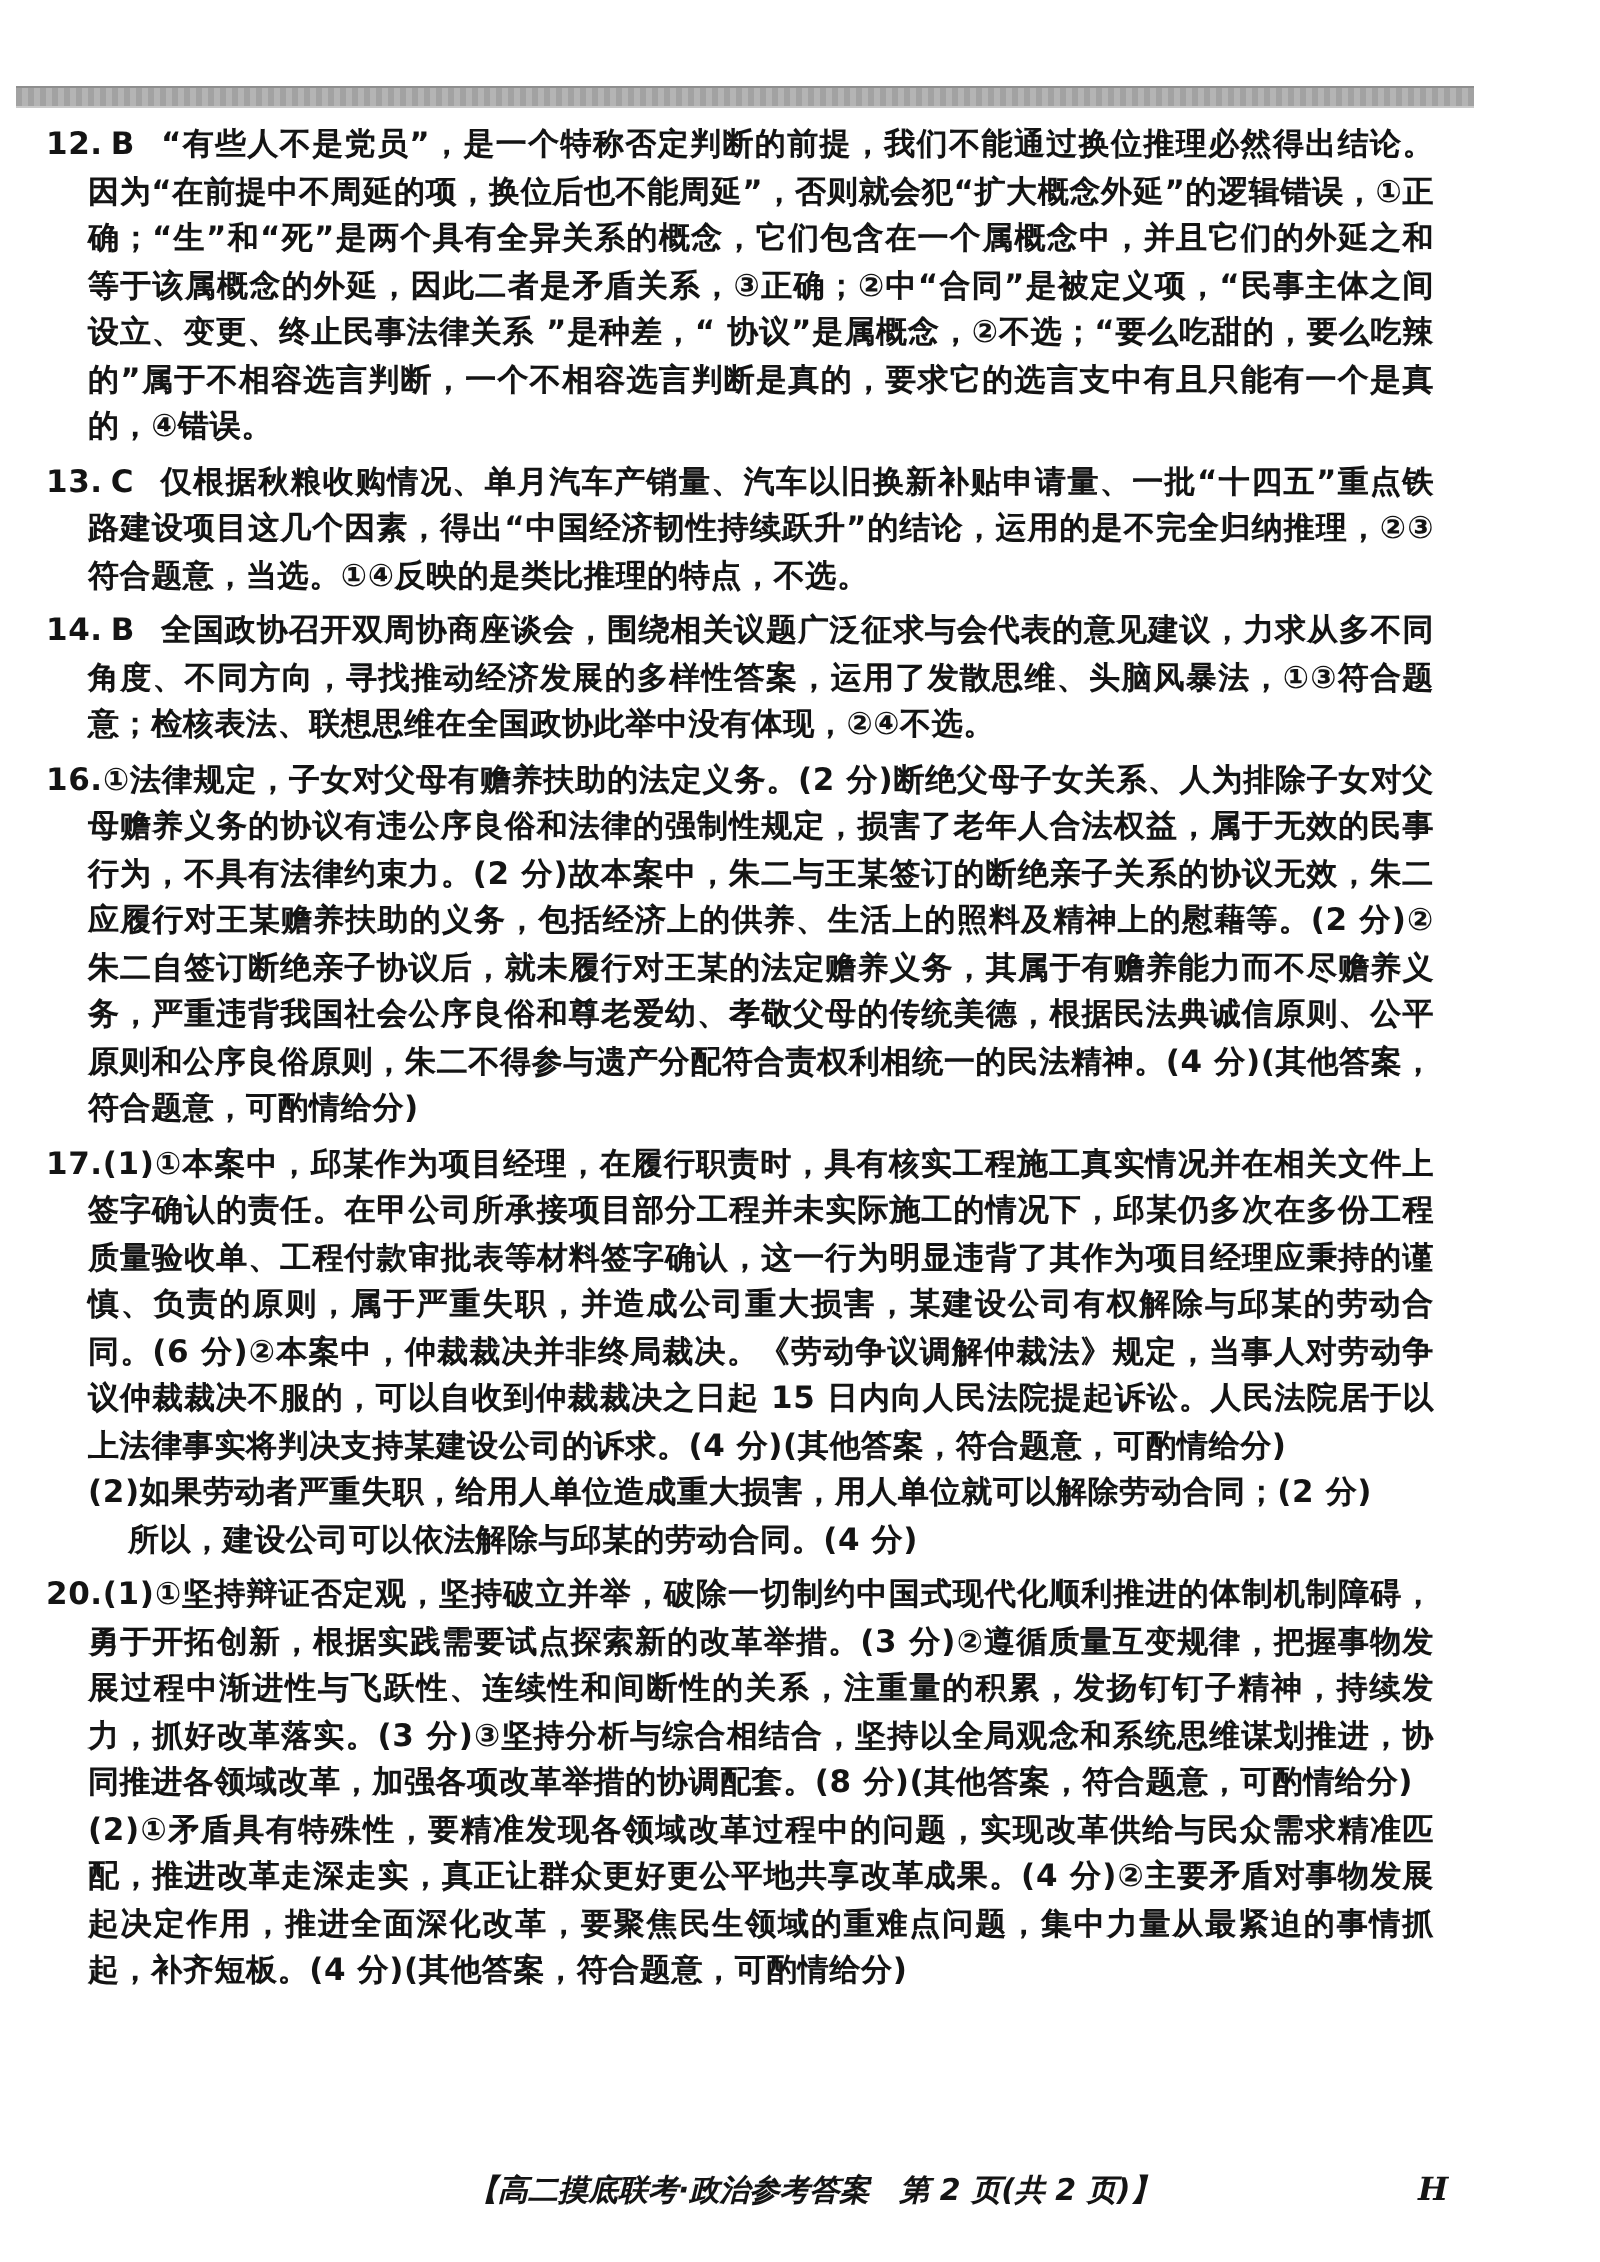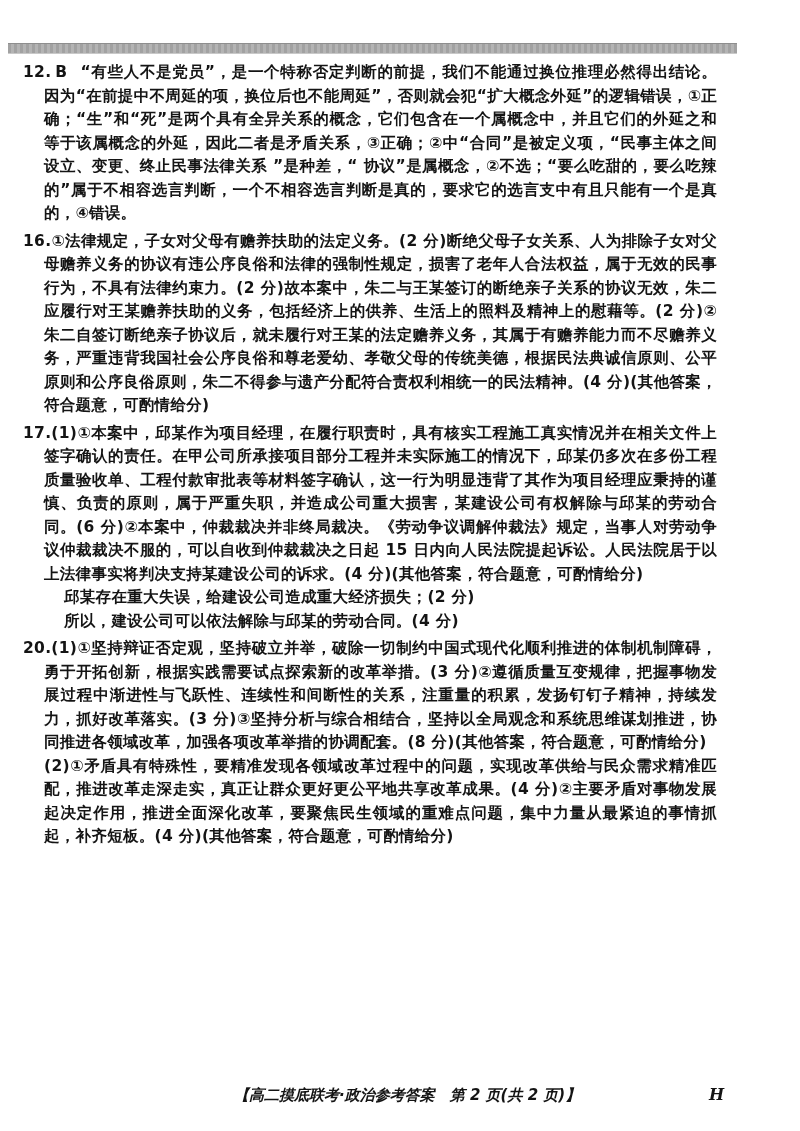--- a/index.html
+++ b/index.html
@@ -77,30 +77,36 @@
 <body>
 
 <div class="scan-bar"></div>
 
 <div class="content">
 
   <div class="answer">
     <p class="p-lead"><span class="num">12.</span><span class="choice">B</span><span class="ptext">“有些人不是党员”，是一个特称否定判断的前提，我们不能通过换位推理必然得出结论。因为“在前提中不周延的项，换位后也不能周延”，否则就会犯“扩大概念外延”的逻辑错误，①正确；“生”和“死”是两个具有全异关系的概念，它们包含在一个属概念中，并且它们的外延之和等于该属概念的外延，因此二者是矛盾关系，③正确；②中“合同”是被定义项，“民事主体之间设立、变更、终止民事法律关系 ”是种差，“ 协议”是属概念，②不选；“要么吃甜的，要么吃辣的”属于不相容选言判断，一个不相容选言判断是真的，要求它的选言支中有且只能有一个是真的，④错误。</span></p>
   </div>
 
+  <div class="answer">
+    <p class="p-lead"><span class="num">13.</span><span class="choice">C</span><span class="ptext">仅根据秋粮收购情况、单月汽车产销量、汽车以旧换新补贴申请量、一批“十四五”重点铁路建设项目这几个因素，得出“中国经济韧性持续跃升”的结论，运用的是不完全归纳推理，②③符合题意，当选。①④反映的是类比推理的特点，不选。</span></p>
+  </div>
 
+  <div class="answer">
+    <p class="p-lead"><span class="num">14.</span><span class="choice">B</span><span class="ptext">全国政协召开双周协商座谈会，围绕相关议题广泛征求与会代表的意见建议，力求从多不同角度、不同方向，寻找推动经济发展的多样性答案，运用了发散思维、头脑风暴法，①③符合题意；检核表法、联想思维在全国政协此举中没有体现，②④不选。</span></p>
+  </div>
 
 
   <div class="answer">
     <p class="p-lead"><span class="num">16.</span><span class="choice"></span><span class="ptext">①法律规定，子女对父母有赡养扶助的法定义务。(2 分)断绝父母子女关系、人为排除子女对父母赡养义务的协议有违公序良俗和法律的强制性规定，损害了老年人合法权益，属于无效的民事行为，不具有法律约束力。(2 分)故本案中，朱二与王某签订的断绝亲子关系的协议无效，朱二应履行对王某赡养扶助的义务，包括经济上的供养、生活上的照料及精神上的慰藉等。(2 分)②朱二自签订断绝亲子协议后，就未履行对王某的法定赡养义务，其属于有赡养能力而不尽赡养义务，严重违背我国社会公序良俗和尊老爱幼、孝敬父母的传统美德，根据民法典诚信原则、公平原则和公序良俗原则，朱二不得参与遗产分配符合责权利相统一的民法精神。(4 分)(其他答案，符合题意，可酌情给分)</span></p>
   </div>
 
   <div class="answer">
     <p class="p-lead"><span class="num">17.</span><span class="choice"></span><span class="ptext">(1)①本案中，邱某作为项目经理，在履行职责时，具有核实工程施工真实情况并在相关文件上签字确认的责任。在甲公司所承接项目部分工程并未实际施工的情况下，邱某仍多次在多份工程质量验收单、工程付款审批表等材料签字确认，这一行为明显违背了其作为项目经理应秉持的谨慎、负责的原则，属于严重失职，并造成公司重大损害，某建设公司有权解除与邱某的劳动合同。(6 分)②本案中，仲裁裁决并非终局裁决。《劳动争议调解仲裁法》规定，当事人对劳动争议仲裁裁决不服的，可以自收到仲裁裁决之日起 15 日内向人民法院提起诉讼。人民法院居于以上法律事实将判决支持某建设公司的诉求。(4 分)(其他答案，符合题意，可酌情给分)</span></p>
-    <p class="p-2">邱某存在重大失误，给建设公司造成重大经济损失；(2 分)</p>
+    <p class="p-1">(2)如果劳动者严重失职，给用人单位造成重大损害，用人单位就可以解除劳动合同；(2 分)</p>
     <p class="p-2">所以，建设公司可以依法解除与邱某的劳动合同。(4 分)</p>
   </div>
 
   <div class="answer">
     <p class="p-lead"><span class="num">20.</span><span class="choice"></span><span class="ptext">(1)①坚持辩证否定观，坚持破立并举，破除一切制约中国式现代化顺利推进的体制机制障碍，勇于开拓创新，根据实践需要试点探索新的改革举措。(3 分)②遵循质量互变规律，把握事物发展过程中渐进性与飞跃性、连续性和间断性的关系，注重量的积累，发扬钉钉子精神，持续发力，抓好改革落实。(3 分)③坚持分析与综合相结合，坚持以全局观念和系统思维谋划推进，协同推进各领域改革，加强各项改革举措的协调配套。(8 分)(其他答案，符合题意，可酌情给分)</span></p>
     <p class="p-1">(2)①矛盾具有特殊性，要精准发现各领域改革过程中的问题，实现改革供给与民众需求精准匹配，推进改革走深走实，真正让群众更好更公平地共享改革成果。(4 分)②主要矛盾对事物发展起决定作用，推进全面深化改革，要聚焦民生领域的重难点问题，集中力量从最紧迫的事情抓起，补齐短板。(4 分)(其他答案，符合题意，可酌情给分)</p>
   </div>
 
 </div>
 

